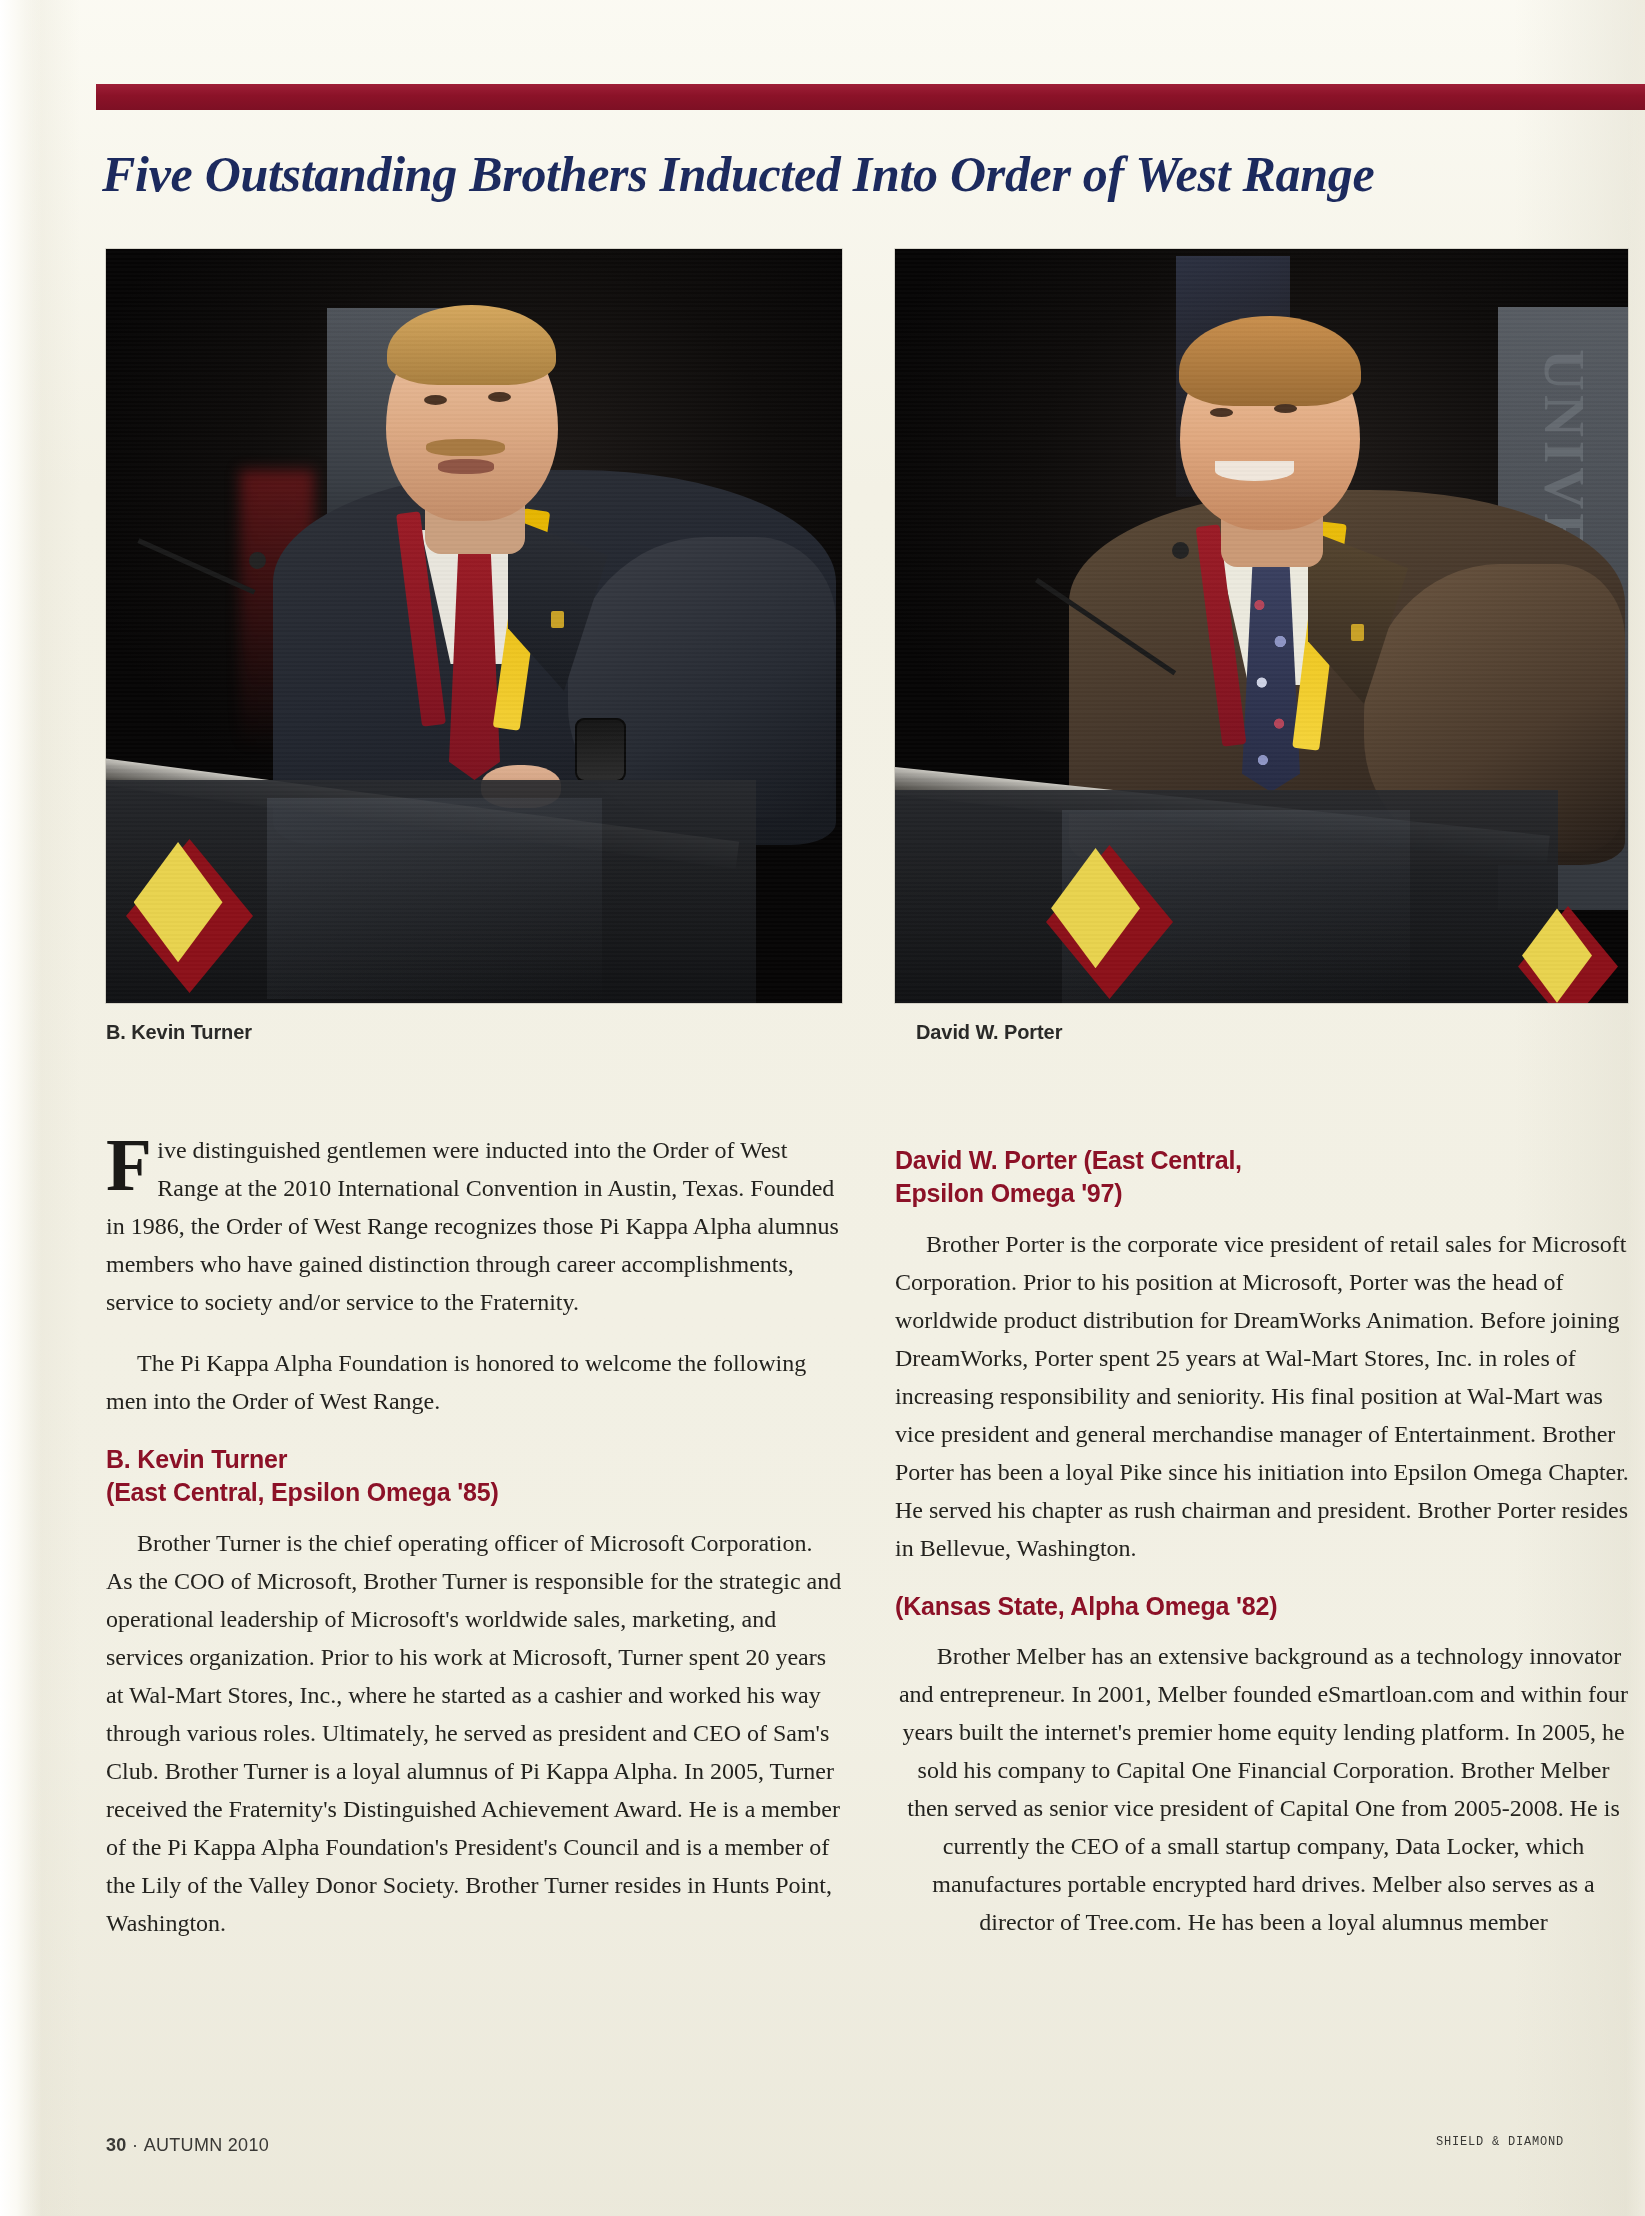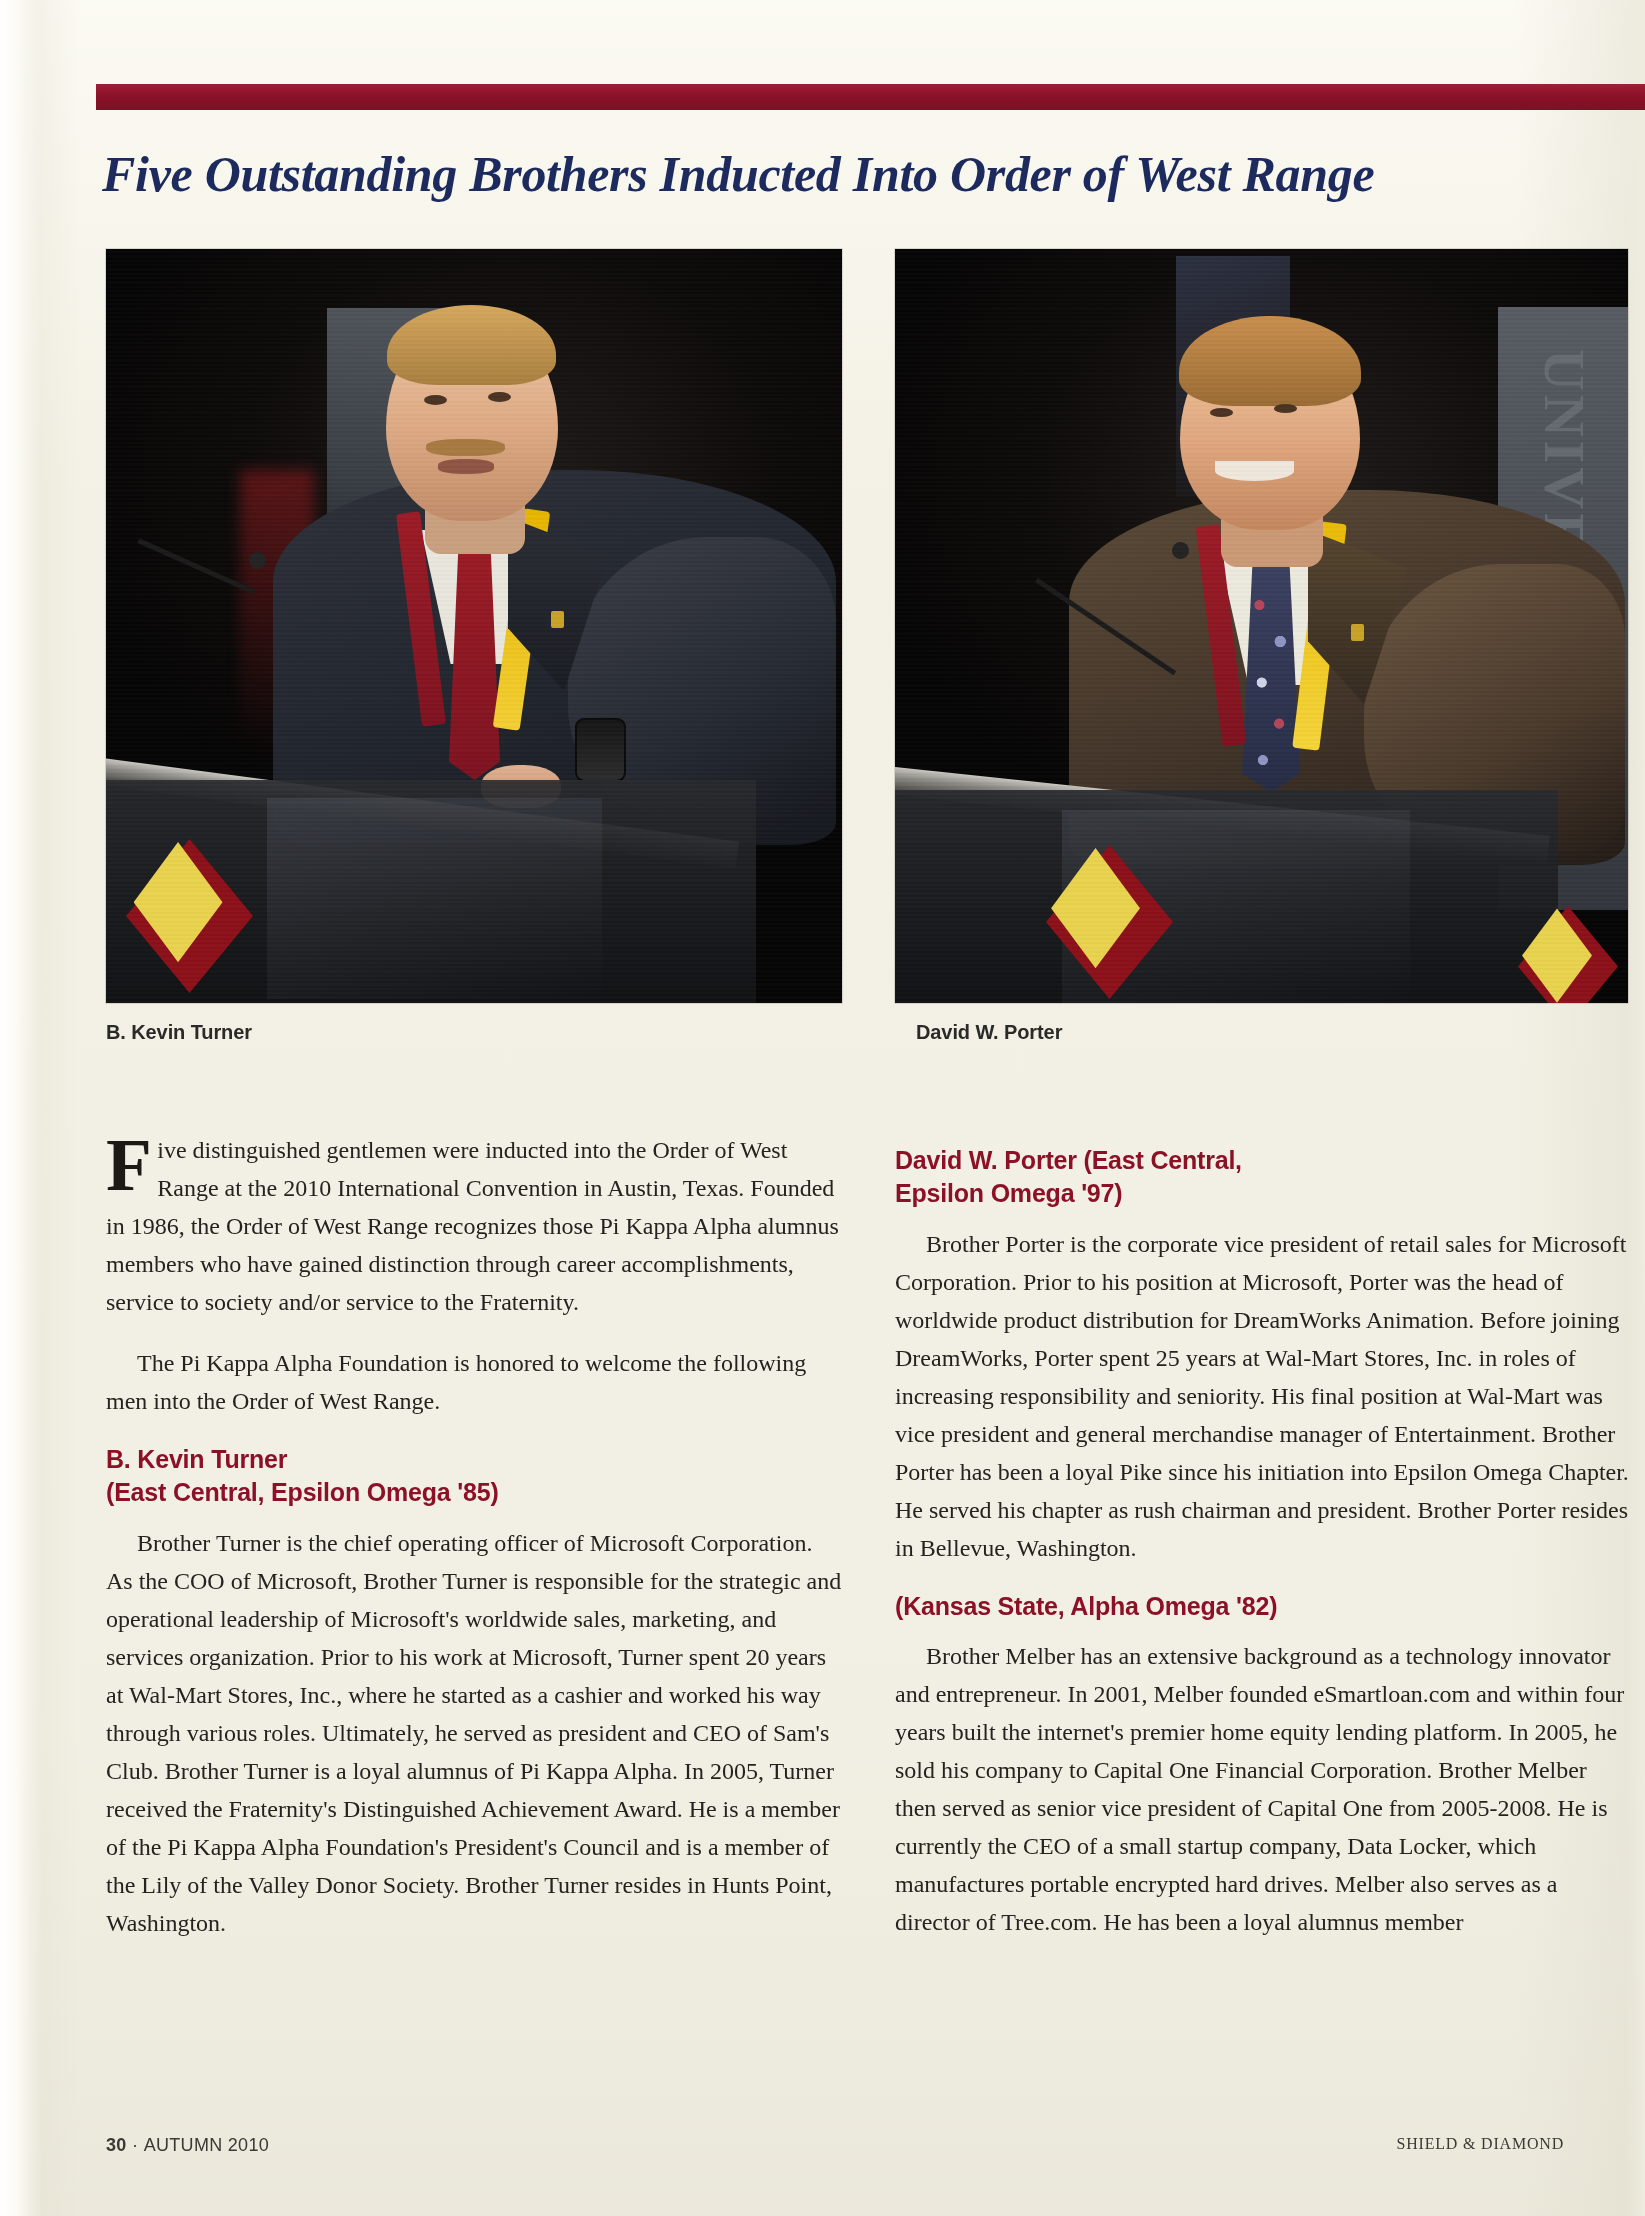--- a/index.html
+++ b/index.html
@@ -157,21 +157,21 @@
     font-family: "Liberation Serif", serif;
     font-size: 24px;
     line-height: 38px;
     color: #24231f;
     text-align: left;
   }
   .col.left  { left: 106px; }
   .col.right { left: 895px; width: 737px; }
 
   .para { margin: 0 0 23px 0; text-indent: 31px; }
-  .para.tight { margin-bottom: 13px; }
+  .para.tight { margin-bottom: 13px; text-align: center; }
 
   
   .dropcap-para { position: relative; margin: 0 0 23px 0; text-indent: 0; }
   .dropcap {
     float: left;
     font-family: "Liberation Serif", serif;
     font-weight: 700;
     font-size: 75px;
     line-height: 62px;
     margin: 2.7px 5.4px -2.7px 0;
@@ -197,22 +197,22 @@
     font-family: "Liberation Sans", sans-serif;
     font-size: 18px;
     color: #3a3936;
     letter-spacing: 0.3px;
   }
   .footer-left .pg { font-weight: 700; }
   .footer-right {
     position: absolute;
     right: 82px;
     top: 2135px;
-    font-family: Liberation Serif, serif;
-    font-size: 16px;
+    font-family: Liberation Mono, monospace;
+    font-size: 12px;
     color: #3a3936;
     letter-spacing: 0.8px;
   }
 </style>
 </head>
 <body>
 
 <div class="page">
 
   <div class="paper-texture"></div>

